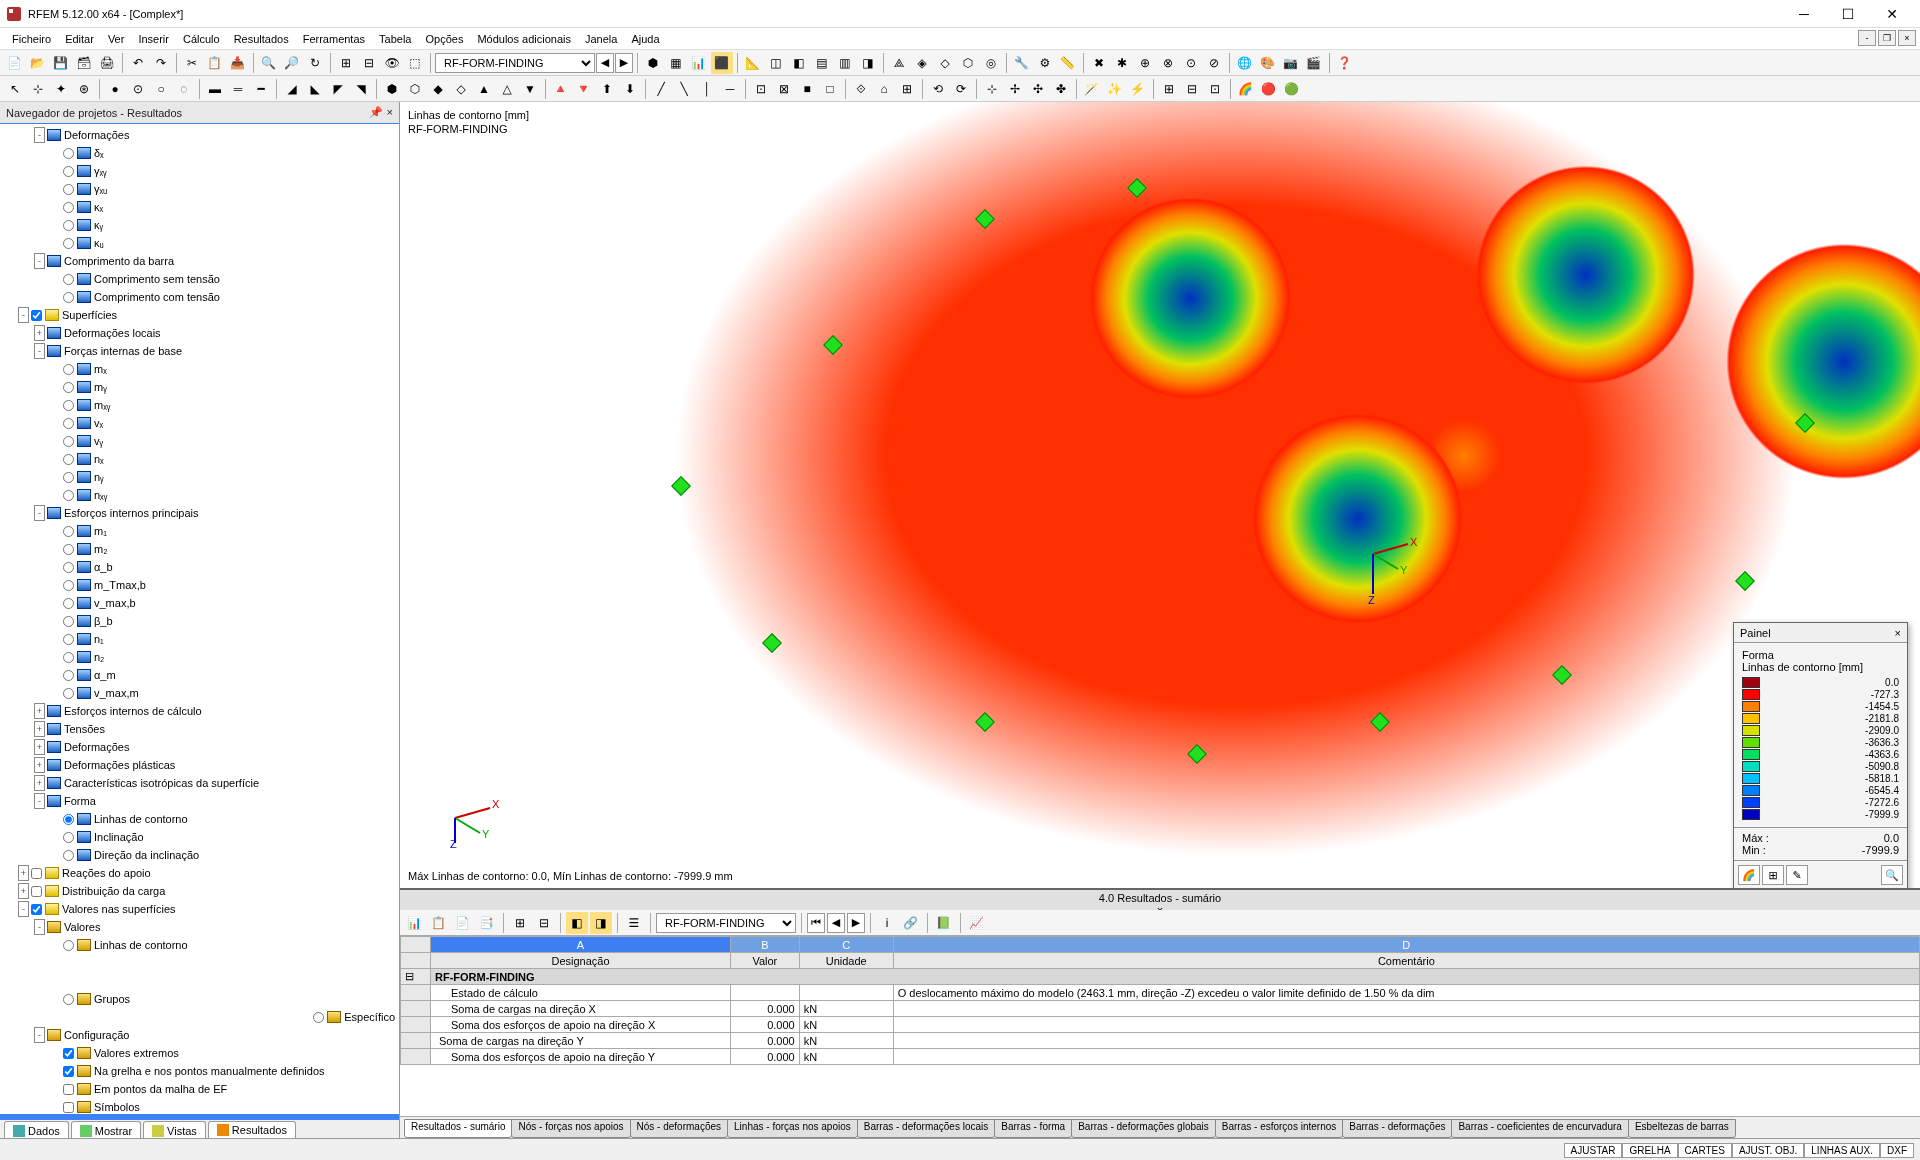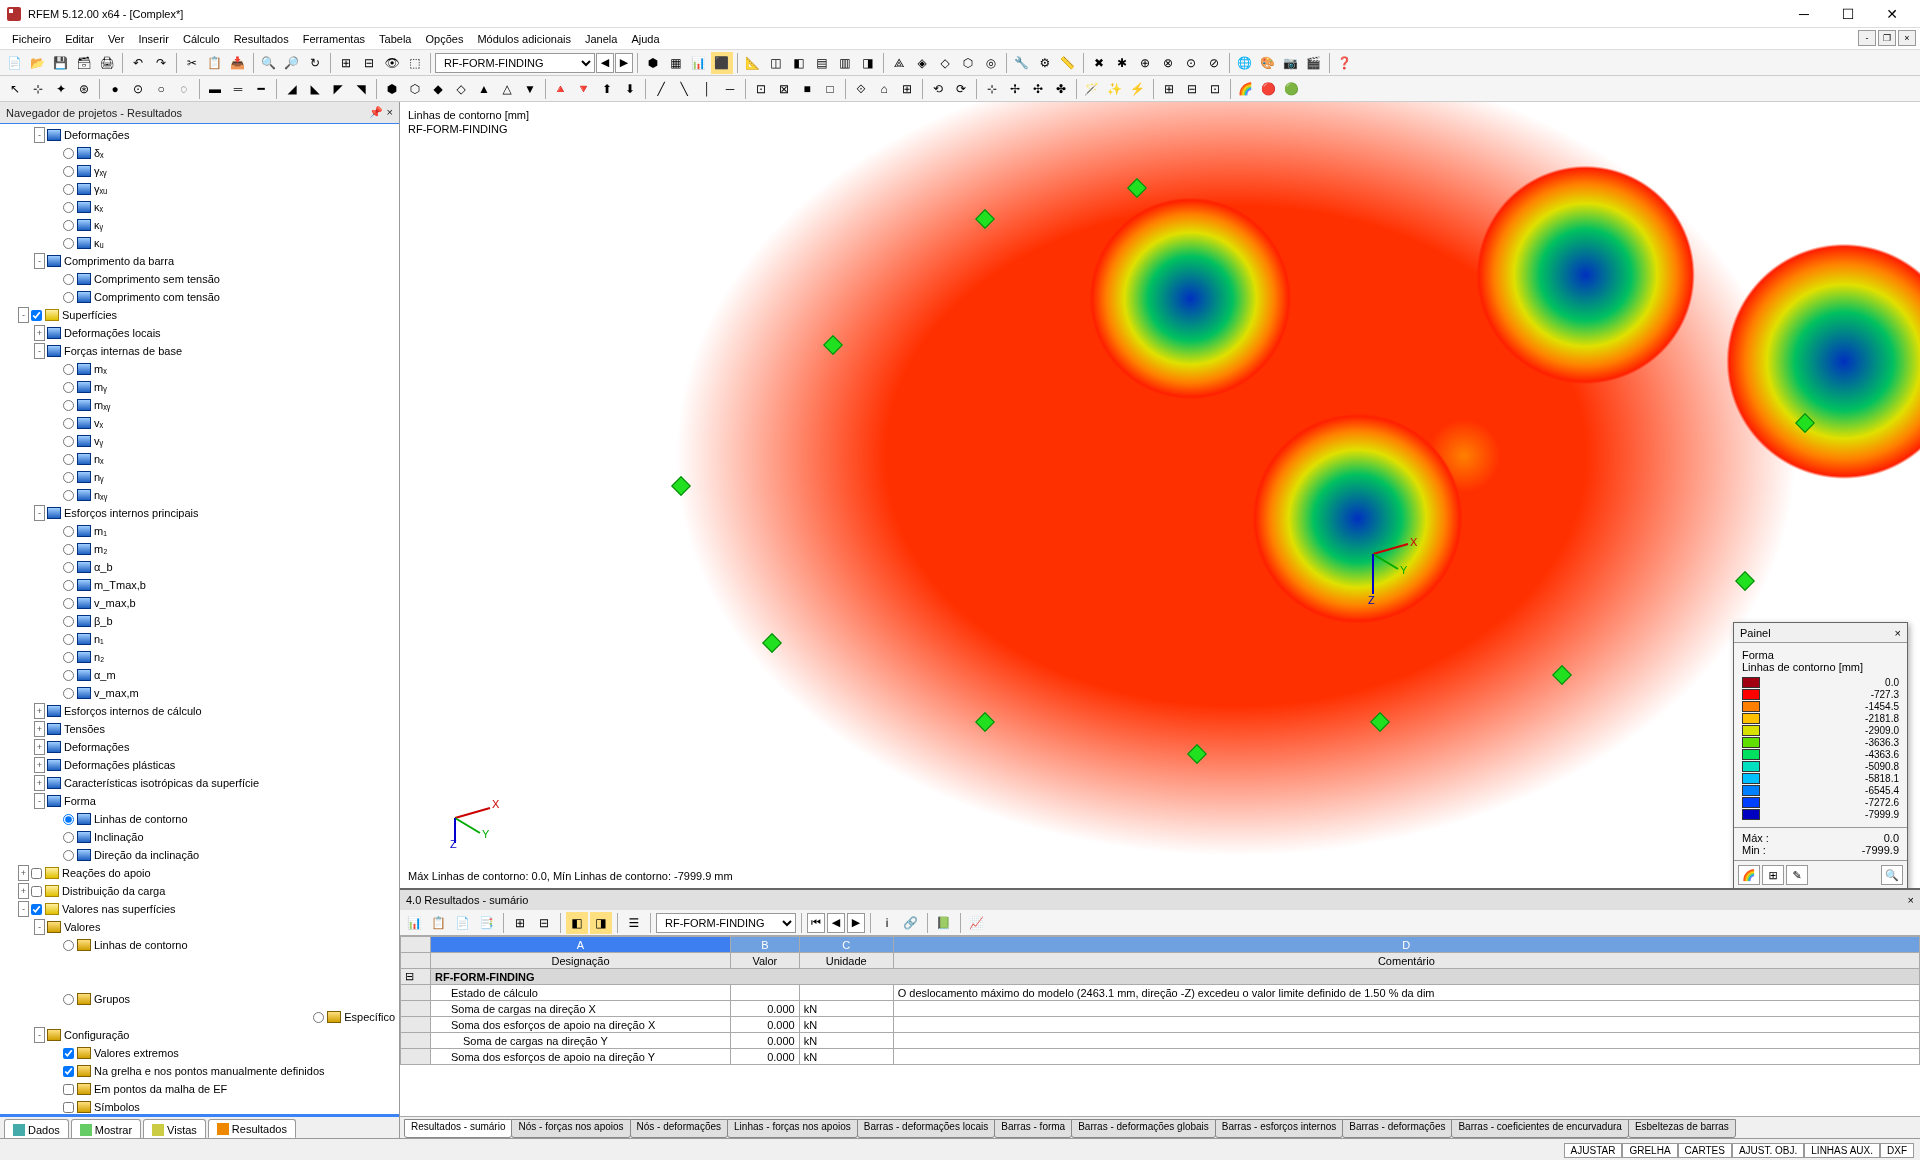--- a/index.html
+++ b/index.html
@@ -25,40 +25,40 @@
 .tree-node { display:flex; align-items:center; padding:1px 2px; white-space:nowrap; cursor:pointer; line-height:14px; }
 .tree-exp { width:11px; text-align:center; color:#555; font-size:9px; margin-right:2px; border:1px solid #888; background:#fff; }
 .tree-exp.hidden { visibility:hidden; }
 .tree-chk { width:11px; height:11px; margin-right:3px; flex-shrink:0; }
 .tree-radio { width:11px; height:11px; margin-right:3px; }
 .tree-ico { width:14px; height:12px; margin-right:3px; flex-shrink:0; display:inline-block; }
 .ico-yellow { background:linear-gradient(#fff0a0,#e0c000); border:1px solid #aa8800; }
 .ico-blue { background:linear-gradient(#a0d0ff,#2060c0); border:1px solid #003080; }
 .ico-folder { background:linear-gradient(#ffe080,#d0a000); border:1px solid #806000; }
 .tree-label { }
-.bottom-tabs { height:24px; background:#f0f0f0; display:flex; align-items:center; border-top:3px solid #3b82f6; padding:0 4px; gap:2px;}
+.bottom-tabs { height:24px; background:#f0f0f0; display:flex; align-items:center; border-top:6px solid #3b82f6; padding:0 4px; gap:2px;}
 .btab { height:20px; padding:2px 8px; background:#fff; border:1px solid #999; border-bottom:none; margin-top:3px; cursor:pointer; display:flex; align-items:center; gap:3px; border-radius:3px 3px 0 0;}
 .btab.active { background:#fff; font-weight:normal; border-bottom:2px solid #fff; }
 .btab-icon { width:12px; height:12px; display:inline-block; }
 .right-area { flex:1; display:flex; flex-direction:column; min-width:0; }
 .viewport { flex:1; background:#fff; position:relative; overflow:hidden; }
 .viewport-label { position:absolute; top:6px; left:8px; font-size:11px; line-height:14px; }
 .viewport-footer-text { position:absolute; bottom:6px; left:8px; font-size:11px; }
 .color-legend-panel { position:absolute; right:12px; top:520px; width:175px; background:#f4f4f4; border:1px solid #666; box-shadow:2px 2px 6px rgba(0,0,0,0.3); }
 .clp-title { height:20px; background:#f0f0f0; border-bottom:1px solid #999; display:flex; align-items:center; padding:0 6px; justify-content:space-between;}
 .clp-body { padding:6px 8px; font-size:10px; }
 .legend-row { display:flex; align-items:center; margin:1px 0; }
 .legend-color { width:18px; height:11px; border:1px solid #333; margin-right:8px; }
 .legend-val { font-size:10px; text-align:right; flex:1;}
 .clp-stats { border-top:1px solid #999; padding:4px 8px; font-size:10px;}
 .clp-stat-row { display:flex; justify-content:space-between; }
 .clp-tools { border-top:1px solid #999; padding:4px; display:flex; gap:2px; align-items:center;}
 .clp-tool-btn { width:22px; height:20px; border:1px solid #999; background:#fff; cursor:pointer; display:flex; align-items:center; justify-content:center; }
 .results-panel { height:250px; border-top:2px solid #666; background:#f5f5f5; display:flex; flex-direction:column; }
-.rp-header { height:20px; background:#e0e0e0; padding:2px 6px; font-size:11px; display:flex; align-items:center; justify-content:space-between;}
+.rp-header { height:20px; background:#e0e0e0; padding:2px 6px; font-size:11px; display:flex; align-items:center; justify-content:space-between;flex-direction:column;}
 .rp-toolbar { height:26px; background:#f5f5f5; display:flex; align-items:center; gap:2px; padding:2px 4px; border-bottom:1px solid #aaa;}
 .rp-table-wrap { flex:1; overflow:auto; background:#fff; }
 .rp-table { border-collapse:collapse; width:100%; font-size:11px;}
 .rp-table th, .rp-table td { border:1px solid #aaa; padding:1px 4px; height:16px; }
 .rp-table th { background:#e8e8e8; font-weight:normal; text-align:center; }
 .rp-table .col-letter { background:#3d7ff0; color:#fff; text-align:center; font-weight:normal;}
 .rp-table .row-hdr { background:#e8e8e8; width:30px;}
 .rp-table .group-hdr { background:#d8d8d8; font-weight:bold; }
 .rp-tabs { height:22px; background:#f0f0f0; display:flex; align-items:flex-end; padding:0 4px; overflow:hidden; white-space:nowrap; border-top:1px solid #aaa;}
 .rp-tab { height:19px; padding:1px 6px; background:#e0e0e0; border:1px solid #888; margin-right:-1px; cursor:pointer; font-size:10px; border-radius:0 0 3px 3px;}
@@ -784,21 +784,21 @@
               </tr>
               <tr>
                 <td class="row-hdr"></td>
                 <td style="padding-left:20px">Soma dos esforços de apoio na direção X</td>
                 <td style="text-align:right">0.000</td>
                 <td>kN</td>
                 <td></td>
               </tr>
               <tr>
                 <td class="row-hdr"></td>
-                <td style="padding-left:32px">Soma de cargas na direção Y</td>
+                <td style="padding-left:8px">Soma de cargas na direção Y</td>
                 <td style="text-align:right">0.000</td>
                 <td>kN</td>
                 <td></td>
               </tr>
               <tr>
                 <td class="row-hdr"></td>
                 <td style="padding-left:20px">Soma dos esforços de apoio na direção Y</td>
                 <td style="text-align:right">0.000</td>
                 <td>kN</td>
                 <td></td>

